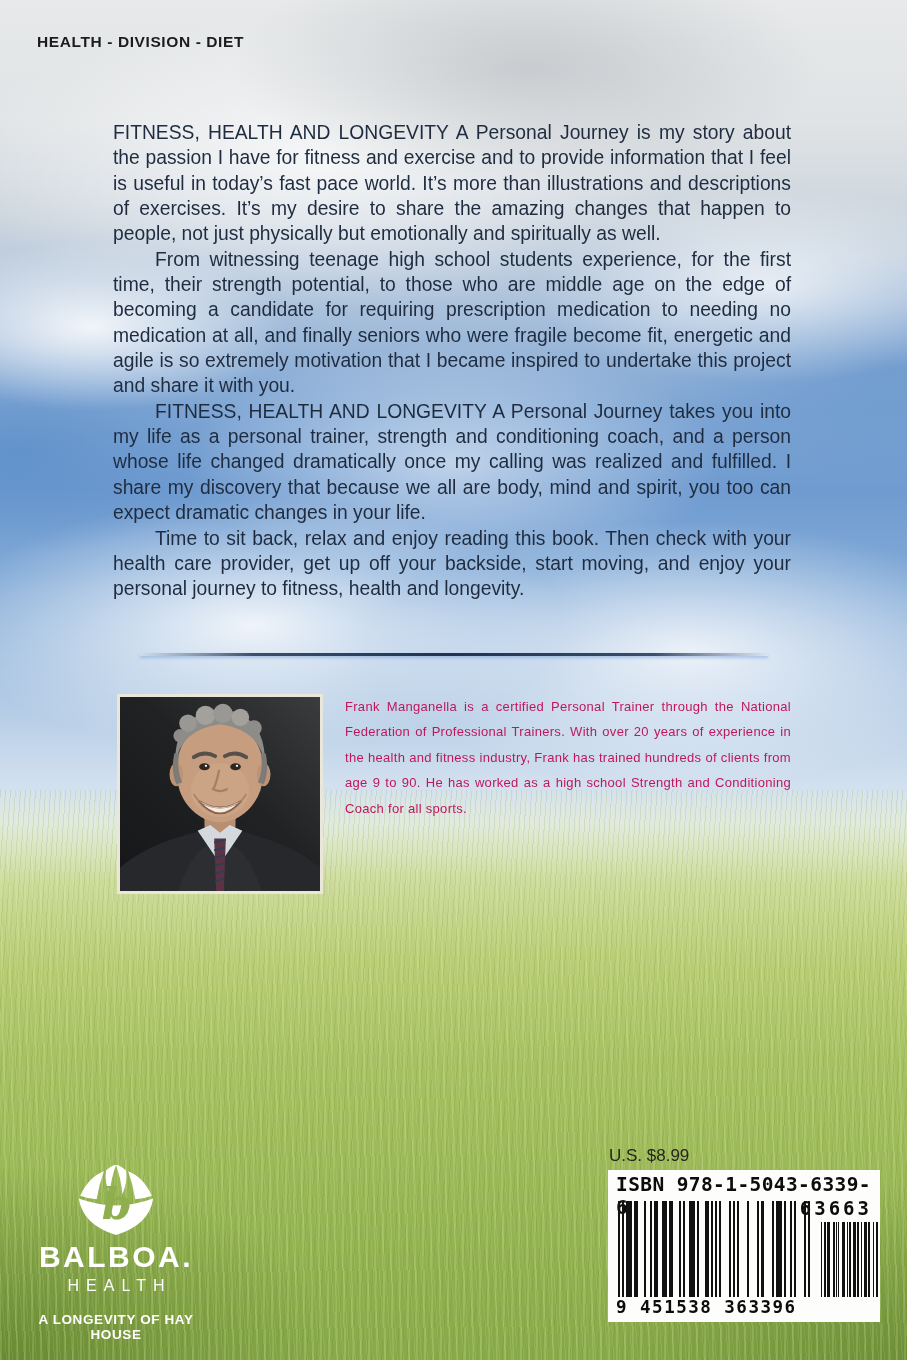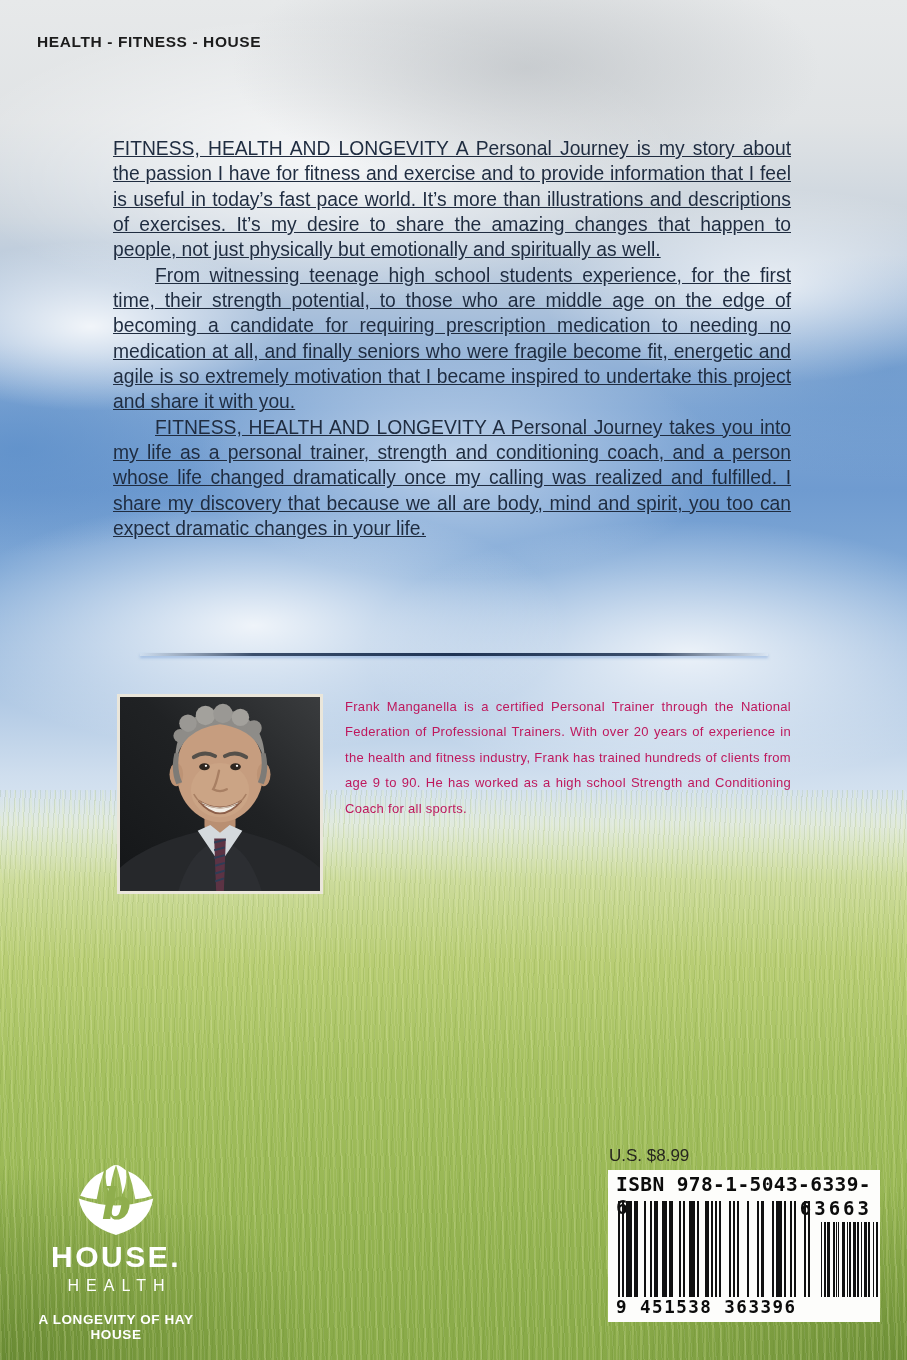--- a/index.html
+++ b/index.html
@@ -30,22 +30,22 @@
       repeating-linear-gradient(94deg, rgba(86,120,35,.12) 0 1px, rgba(0,0,0,0) 1px 5px),
       repeating-linear-gradient(89deg, rgba(228,240,165,.18) 0 2px, rgba(0,0,0,0) 2px 8px),
       radial-gradient(60% 55% at 0% 100%,  rgba(66,100,26,.45), rgba(0,0,0,0) 62%),
       radial-gradient(55% 50% at 100% 100%,rgba(66,100,26,.38), rgba(0,0,0,0) 62%),
       linear-gradient(180deg, rgba(236,242,231,0) 0%, rgba(228,236,205,.55) 6%,
         #ccdb9b 16%, #b8cd74 30%, #a6c161 48%, #9bb957 66%, #90b04e 84%, #88a948 100%);}
 
   
   .category{position:absolute;left:37px;top:33px;font-size:15.5px;font-weight:600;
     letter-spacing:.6px;color:#1c1c1c;}
-  .synopsis{position:absolute;left:113px;top:136px;width:678px;color:#1f2c40;
-    font-size:19.3px;line-height:25.35px;text-align:justify;text-decoration:underline;}
+  .synopsis{position:absolute;left:113px;top:120px;width:678px;color:#1f2c40;
+    font-size:19.3px;line-height:25.35px;text-align:justify;}
   .synopsis p{margin:0;text-indent:42px;}
   .synopsis p:first-child{text-indent:0;}
 
   .divider{position:absolute;left:140px;top:653px;width:628px;height:3px;
     background:linear-gradient(90deg, rgba(31,52,84,0) 0%, rgba(31,52,84,.85) 18%,
       #1f3454 50%, rgba(31,52,84,.85) 82%, rgba(31,52,84,0) 100%);
     box-shadow:0 2px 3px rgba(120,160,215,.55);}
 
   
   .photo{position:absolute;left:117px;top:694px;width:206px;height:200px;
@@ -73,26 +73,27 @@
   .ean-digits{position:absolute;left:8px;top:127px;font-size:17.5px;font-weight:bold;letter-spacing:1.5px;}
 </style>
 </head>
 <body>
 
 <div class="cover">
 
   <div class="sky"></div>
   <div class="grass"></div>
 
-  <div class="category">HEALTH - FITNESS - HOUSE</div>
+  <div class="category">HEALTH - DIVISION - DIET</div>
 
   <div class="synopsis">
     <p>FITNESS, HEALTH AND LONGEVITY A Personal Journey is my story about the passion I have for fitness and exercise and to provide information that I feel is useful in today’s fast pace world. It’s more than illustrations and descriptions of exercises. It’s my desire to share the amazing changes that happen to people, not just physically but emotionally and spiritually as well.</p>
     <p>From witnessing teenage high school students experience, for the first time, their strength potential, to those who are middle age on the edge of becoming a candidate for requiring prescription medication to needing no medication at all, and finally seniors who were fragile become fit, energetic and agile is so extremely motivation that I became inspired to undertake this project and share it with you.</p>
     <p>FITNESS, HEALTH AND LONGEVITY A Personal Journey takes you into my life as a personal trainer, strength and conditioning coach, and a person whose life changed dramatically once my calling was realized and fulfilled. I share my discovery that because we all are body, mind and spirit, you too can expect dramatic changes in your life.</p>
+    <p>Time to sit back, relax and enjoy reading this book. Then check with your health care provider, get up off your backside, start moving, and enjoy your personal journey to fitness, health and longevity.</p>
   </div>
 
   <div class="divider"></div>
 
   <div class="photo">
     <svg viewBox="0 0 206 200" preserveAspectRatio="none">
       <defs>
         <linearGradient id="pbg" x1="0" y1="1" x2="1" y2="0">
           <stop offset="0" stop-color="#141618"></stop>
           <stop offset=".55" stop-color="#202224"></stop>
@@ -147,21 +148,21 @@
 
   <div class="publisher">
     <svg class="lotus" viewBox="0 0 120 100">
       <path d="M10,44 Q22,18 43,10 Q36,30 33,49 Q20,48 10,44 Z" fill="#fff"></path>
       <path d="M110,44 Q98,18 77,10 Q84,30 87,49 Q100,48 110,44 Z" fill="#fff"></path>
       <path d="M46,9 Q54,1 60,1 Q53,20 51,42 Q44,26 46,9 Z" fill="#fff"></path>
       <path d="M74,9 Q66,1 60,1 Q67,20 69,42 Q76,26 74,9 Z" fill="#fff"></path>
       <path d="M8,48 Q60,67 112,48 Q106,85 60,99 Q14,85 8,48 Z" fill="#fff"></path>
       <text x="61" y="77" font-family="DejaVu Serif, serif" font-style="italic" font-weight="bold" font-size="60" text-anchor="middle" fill="#8fae4d">b</text>
     </svg>
-    <div class="pub-name">HOUSE.</div>
+    <div class="pub-name">BALBOA.</div>
     <div class="pub-press">HEALTH</div>
     <div class="pub-division">A LONGEVITY OF HAY HOUSE</div>
   </div>
 
   <div class="price">U.S. $8.99</div>
 
   <div class="barcode-box">
     <div class="isbn mono">ISBN 978-1-5043-6339-6</div>
     <div class="supp-num mono">63663</div>
     <svg id="bc-main" preserveAspectRatio="none" viewBox="0 0 95 100">

